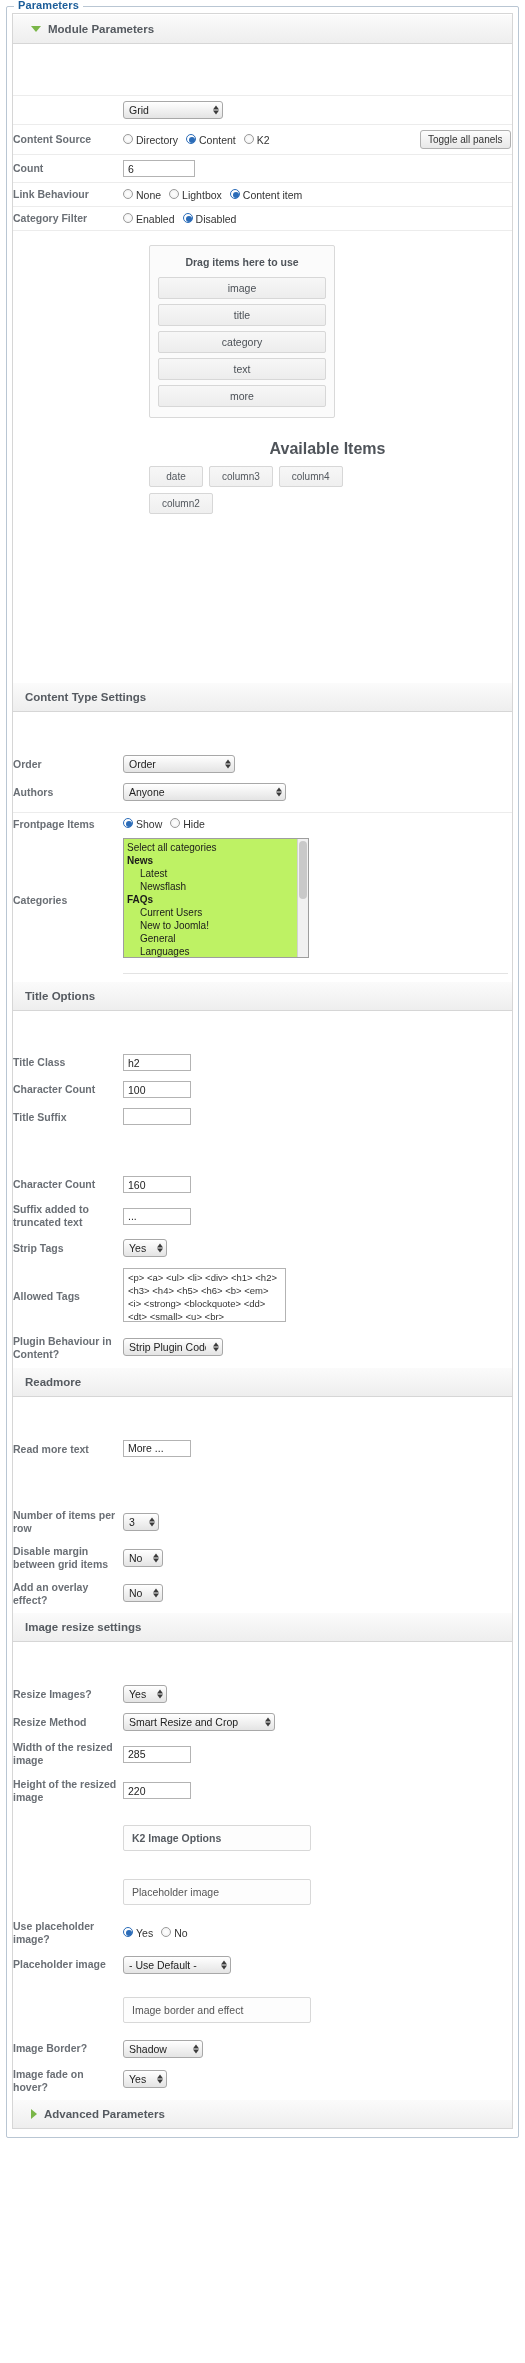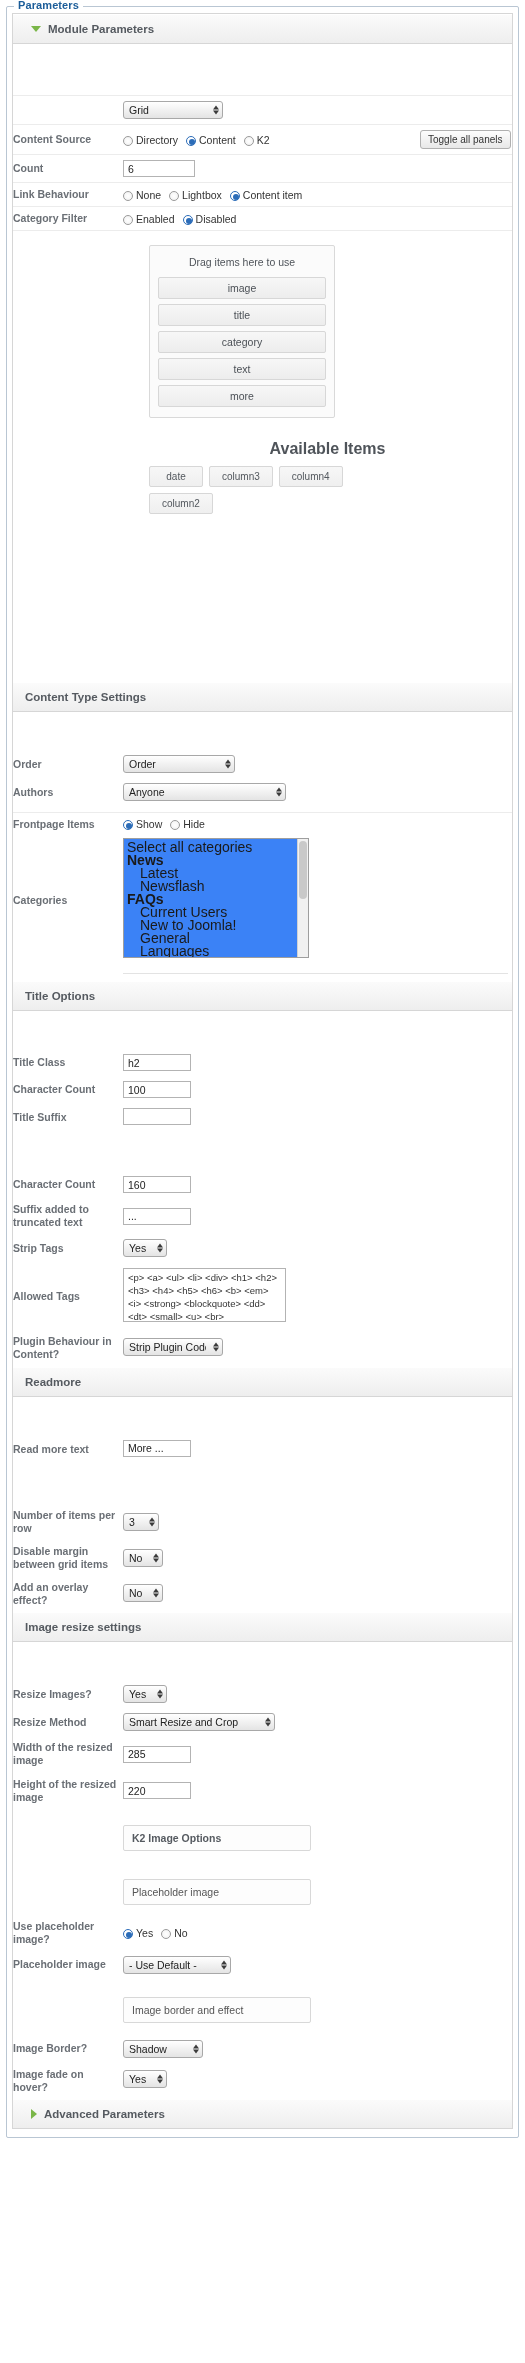--- a/index.html
+++ b/index.html
@@ -132,21 +132,21 @@
     font-size: 9.5px;
     color: #333;
     border: 1px solid #b3b3b3;
     background: #fff;
     padding: 3px 4px;
     resize: none;
     line-height: 1.35;
   }
 
   .radios { display: flex; align-items: center; gap: 4px; flex-wrap: wrap; font-size: 10.5px; color: #333; }
-  .radios .opt { display: inline-flex; align-items: flex-end; gap: 3px; margin-right: 4px; }
+  .radios .opt { display: inline-flex; align-items: flex-start; gap: 3px; margin-right: 4px; }
   .rb {
     width: 10px; height: 10px; border-radius: 50%;
     border: 1px solid #9a9a9a;
     background: radial-gradient(#ffffff, #efefef);
     display: inline-block; position: relative;
   }
   .rb.on { border-color: #2b6cb8; background: #ffffff; }
   .rb.on::after {
     content: ""; position: absolute;
     left: 2px; top: 2px; width: 6px; height: 6px;
@@ -173,21 +173,21 @@
     width: 186px;
     margin-left: 132px;
     border: 1px solid #d9d9d9;
     background: #fbfbfb;
     border-radius: 2px;
     padding: 8px 8px 10px 8px;
   }
   .dnd-title {
     text-align: center;
     font-size: 10.5px;
-    font-weight: normal;
+    font-weight: bold;
     color: #4f545a;
     padding: 2px 0 9px 0;
   }
   .dnd-item {
     border: 1px solid #d7d7d7;
     background: linear-gradient(#f7f7f7, #ededed);
     border-radius: 2px;
     text-align: center;
     font-size: 10.5px;
     color: #4b5056;
@@ -223,24 +223,24 @@
     text-align: center;
     cursor: move;
   }
   .spacer-tall { height: 160px; }
 
   
   .catbox {
     width: 186px;
     height: 120px;
     border: 1px solid #9e9e9e;
-    background: #3b82f6;
+    background: #bef264;
     overflow: hidden;
     position: relative;
-    font-size: 14px;
+    font-size: 10px;
     color: #1a1a1a;
     padding: 2px 0 0 0;
   }
   .catlist { padding: 0 0 0 3px; }
   .catrow { line-height: 13px; white-space: nowrap; cursor: pointer; }
   .catrow.bold { font-weight: bold; }
   .catrow.indent { padding-left: 13px; }
   .catscroll {
     position: absolute; right: 0; top: 0;
     width: 11px; height: 100%;

